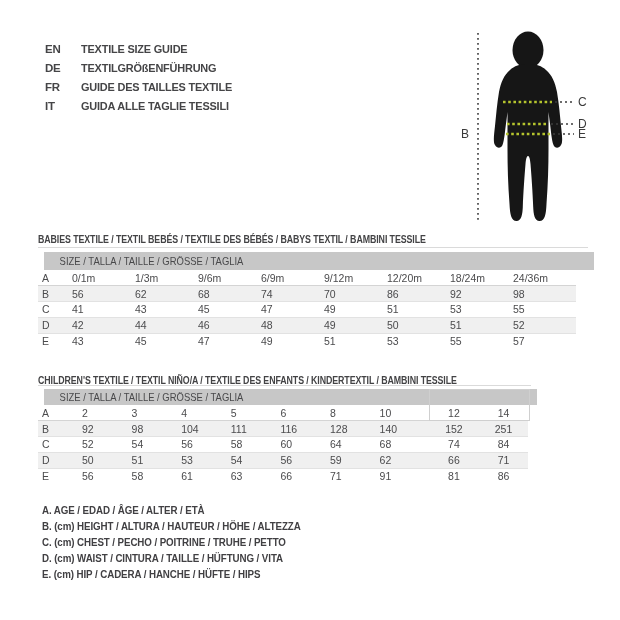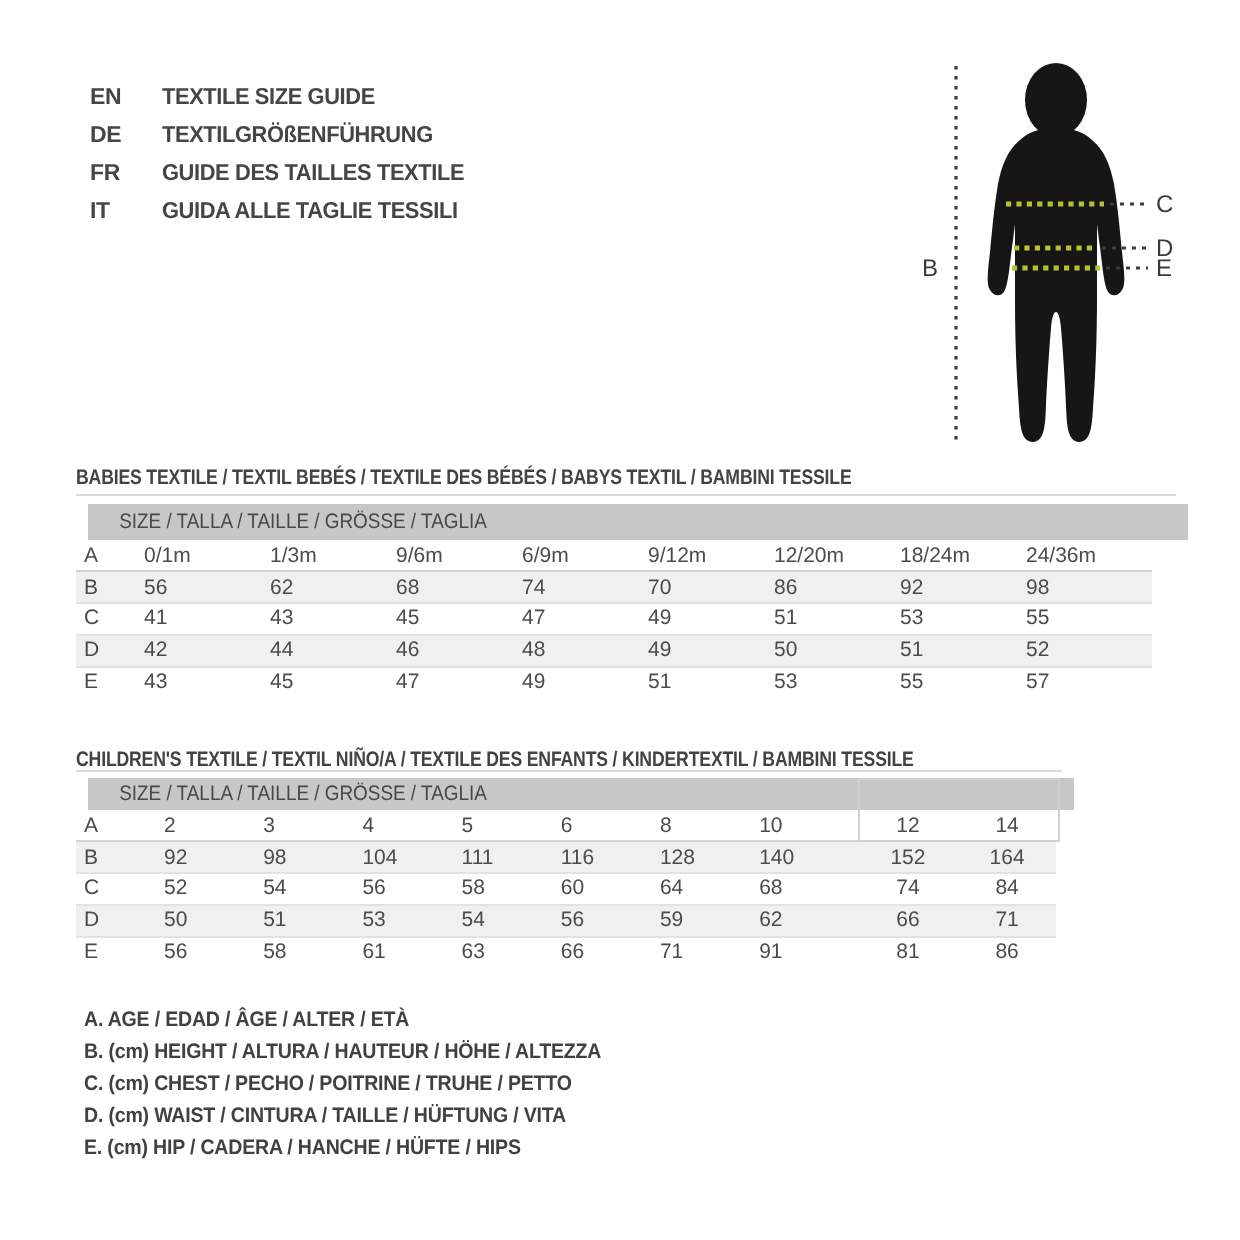--- a/index.html
+++ b/index.html
@@ -197,21 +197,21 @@
         <tr class="alt">
           <td class="rowlabel">B</td>
           <td>92</td>
           <td>98</td>
           <td>104</td>
           <td>111</td>
           <td>116</td>
           <td>128</td>
           <td>140</td>
           <td>152</td>
-          <td>164</td>
+          <td>251</td>
         </tr>
         <tr>
           <td class="rowlabel">C</td>
           <td>52</td>
           <td>54</td>
           <td>56</td>
           <td>58</td>
           <td>60</td>
           <td>64</td>
           <td>68</td>

